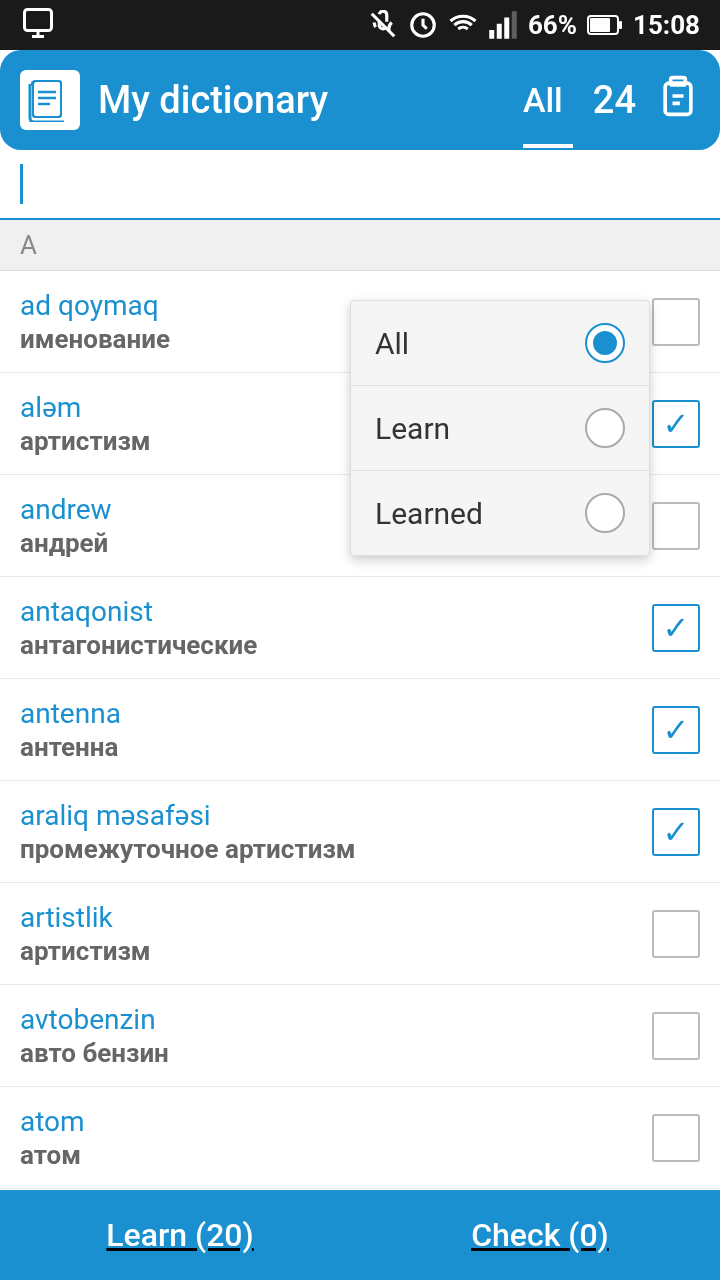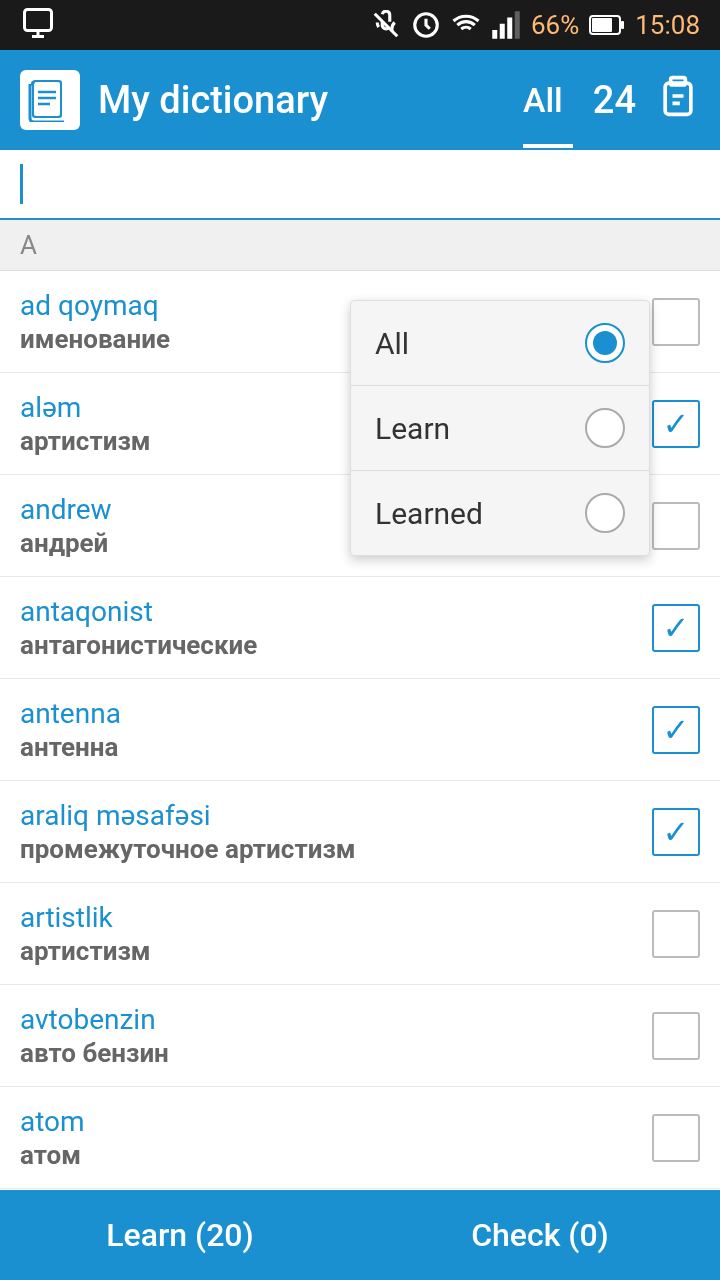--- a/index.html
+++ b/index.html
@@ -24,33 +24,34 @@
     }
     .status-bar-left {
       margin-right: auto;
     }
     .status-icons {
       display: flex;
       align-items: center;
       gap: 10px;
     }
     .status-text {
-      color: #fdba74;
+      color: #ffffff;
       font-size: 26px;
-      font-weight: 400;
+      font-weight: 700;
     }
 
     
     .header {
       background: #1a90d0;
       height: 100px;
       display: flex;
       align-items: center;
       padding: 0 20px;
       position: relative;
+      border-radius: 21px;
     }
     .header-icon {
       width: 60px;
       height: 60px;
       background: white;
       border-radius: 6px;
       display: flex;
       align-items: center;
       justify-content: center;
       margin-right: 18px;
@@ -214,20 +215,21 @@
     
     .bottom-bar {
       position: fixed;
       bottom: 0;
       left: 0;
       width: 720px;
       height: 90px;
       background: #1a90d0;
       display: flex;
       align-items: center;
+      text-decoration: underline;
     }
     .bottom-btn {
       flex: 1;
       height: 100%;
       display: flex;
       align-items: center;
       justify-content: center;
       color: white;
       font-size: 32px;
       font-weight: 500;

